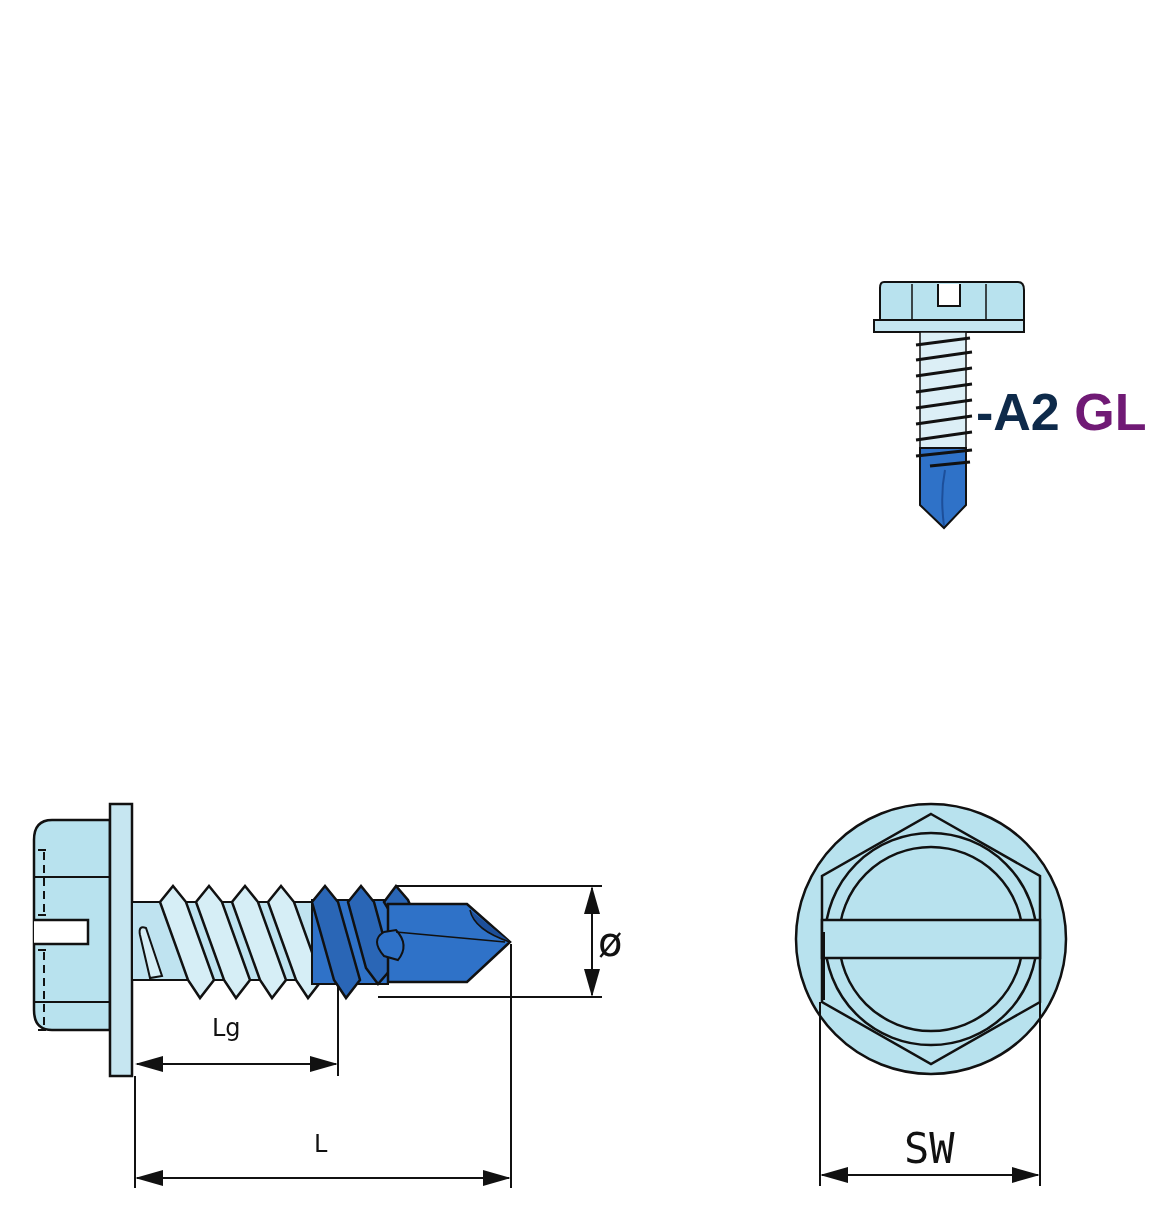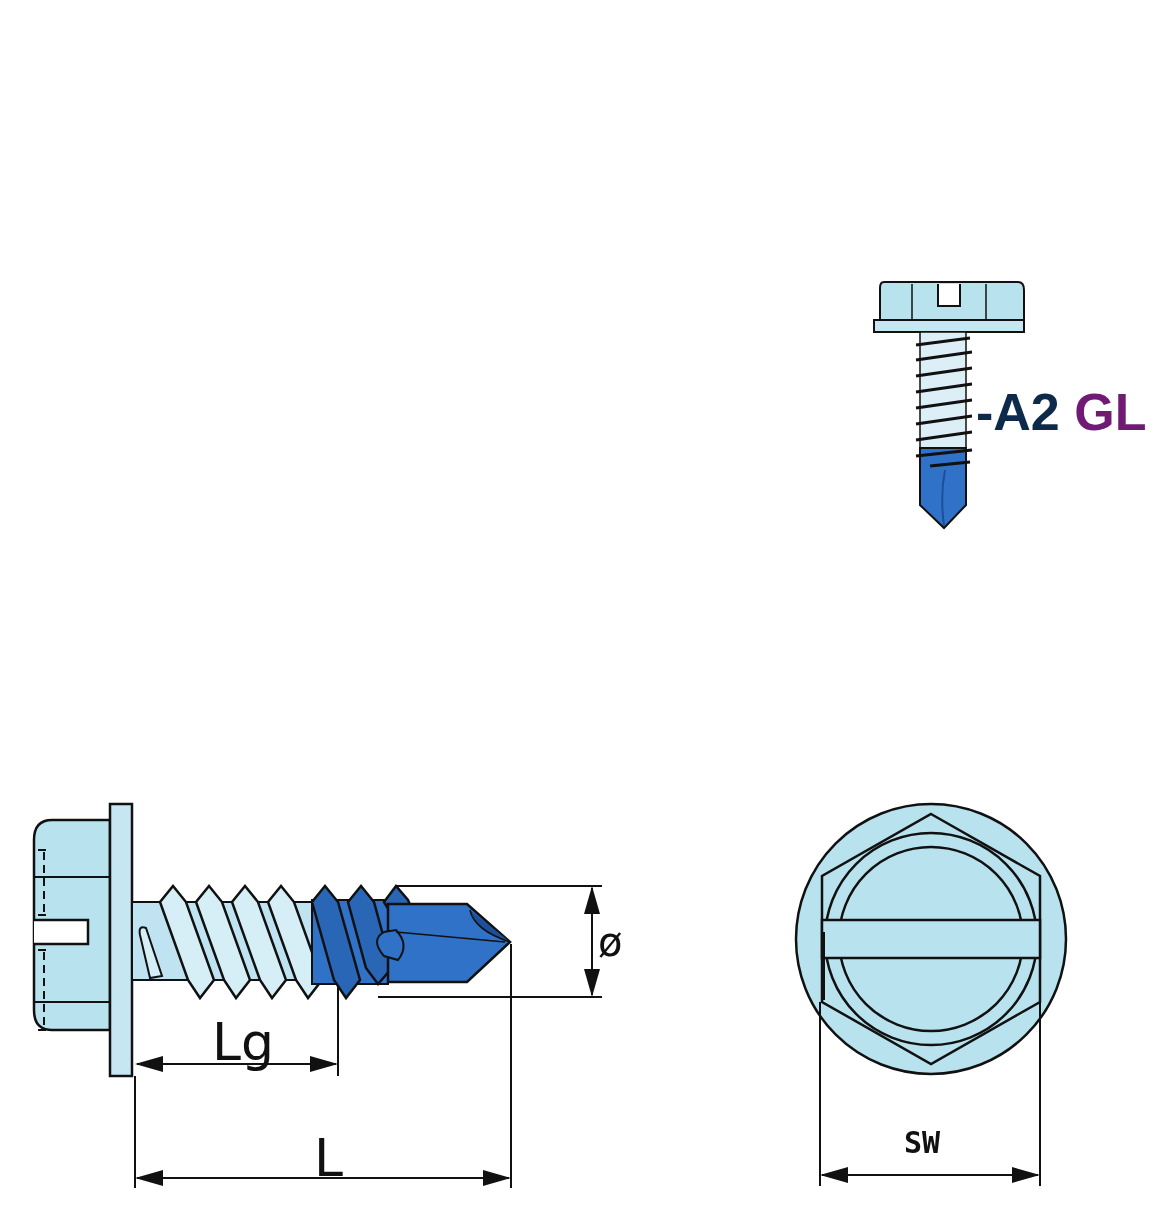--- a/index.html
+++ b/index.html
@@ -4,21 +4,21 @@
 <style>
   html, body { margin: 0; padding: 0; background: #ffffff; }
   body { width: 1160px; height: 1231px; position: relative; overflow: hidden;
          font-family: "Liberation Sans", sans-serif; }
   .layer { position: absolute; left: 0; top: 0; }
   .logo-text { position: absolute; left: 976px; top: 382px; font-size: 52px; font-weight: bold;
                font-family: "Liberation Sans", sans-serif; white-space: nowrap; letter-spacing: 0px; }
   .logo-text .dark { color: #0e2a4a; }
   .logo-text .blue { color: #701a75; }
   .dim-label { position: absolute; font-family: "DejaVu Sans", sans-serif; color: #111;
-               font-size: 52px; line-height: 1; }
+               font-size: 24px; line-height: 1; }
 </style>
 </head>
 <body>
 
 <svg class="layer" width="1160" height="1231" viewBox="0 0 1160 1231">
   <g>
 
     <path d="M884 282 H1018 Q1024 282 1024 290 V322 H880 V288 Q880 282 884 282 Z" fill="#b8e2ee" stroke="#111" stroke-width="2"></path>
     <path d="M938 284 V306 H960 V284" fill="#fff" stroke="#111" stroke-width="2"></path>
     <line x1="912" y1="284" x2="912" y2="320" stroke="#111" stroke-width="1.5"></line>
@@ -125,13 +125,13 @@
     <rect x="822" y="920" width="218" height="38" fill="#b8e2ee" stroke="#111" stroke-width="2.5"></rect>
     <line x1="823" y1="932" x2="823" y2="1000" stroke="#111" stroke-width="4"></line>
   </g>
   <g stroke="#111" stroke-width="2" fill="none">
     <line x1="820" y1="1002" x2="820" y2="1186"></line>
     <line x1="1040" y1="1002" x2="1040" y2="1186"></line>
     <line x1="822" y1="1175" x2="1038" y2="1175" marker-start="url(#arr2)" marker-end="url(#arr2)"></line>
   </g>
 </svg>
 
-<div class="dim-label" style="left:904px; top:1128px; font-weight:bold; font-family:'DejaVu Sans Mono', monospace; font-size:30px;">SW</div>
+<div class="dim-label" style="left:904px; top:1128px; font-weight:normal; font-family:'DejaVu Sans Mono', monospace; font-size:42px;">SW</div>
 
 </body></html>

